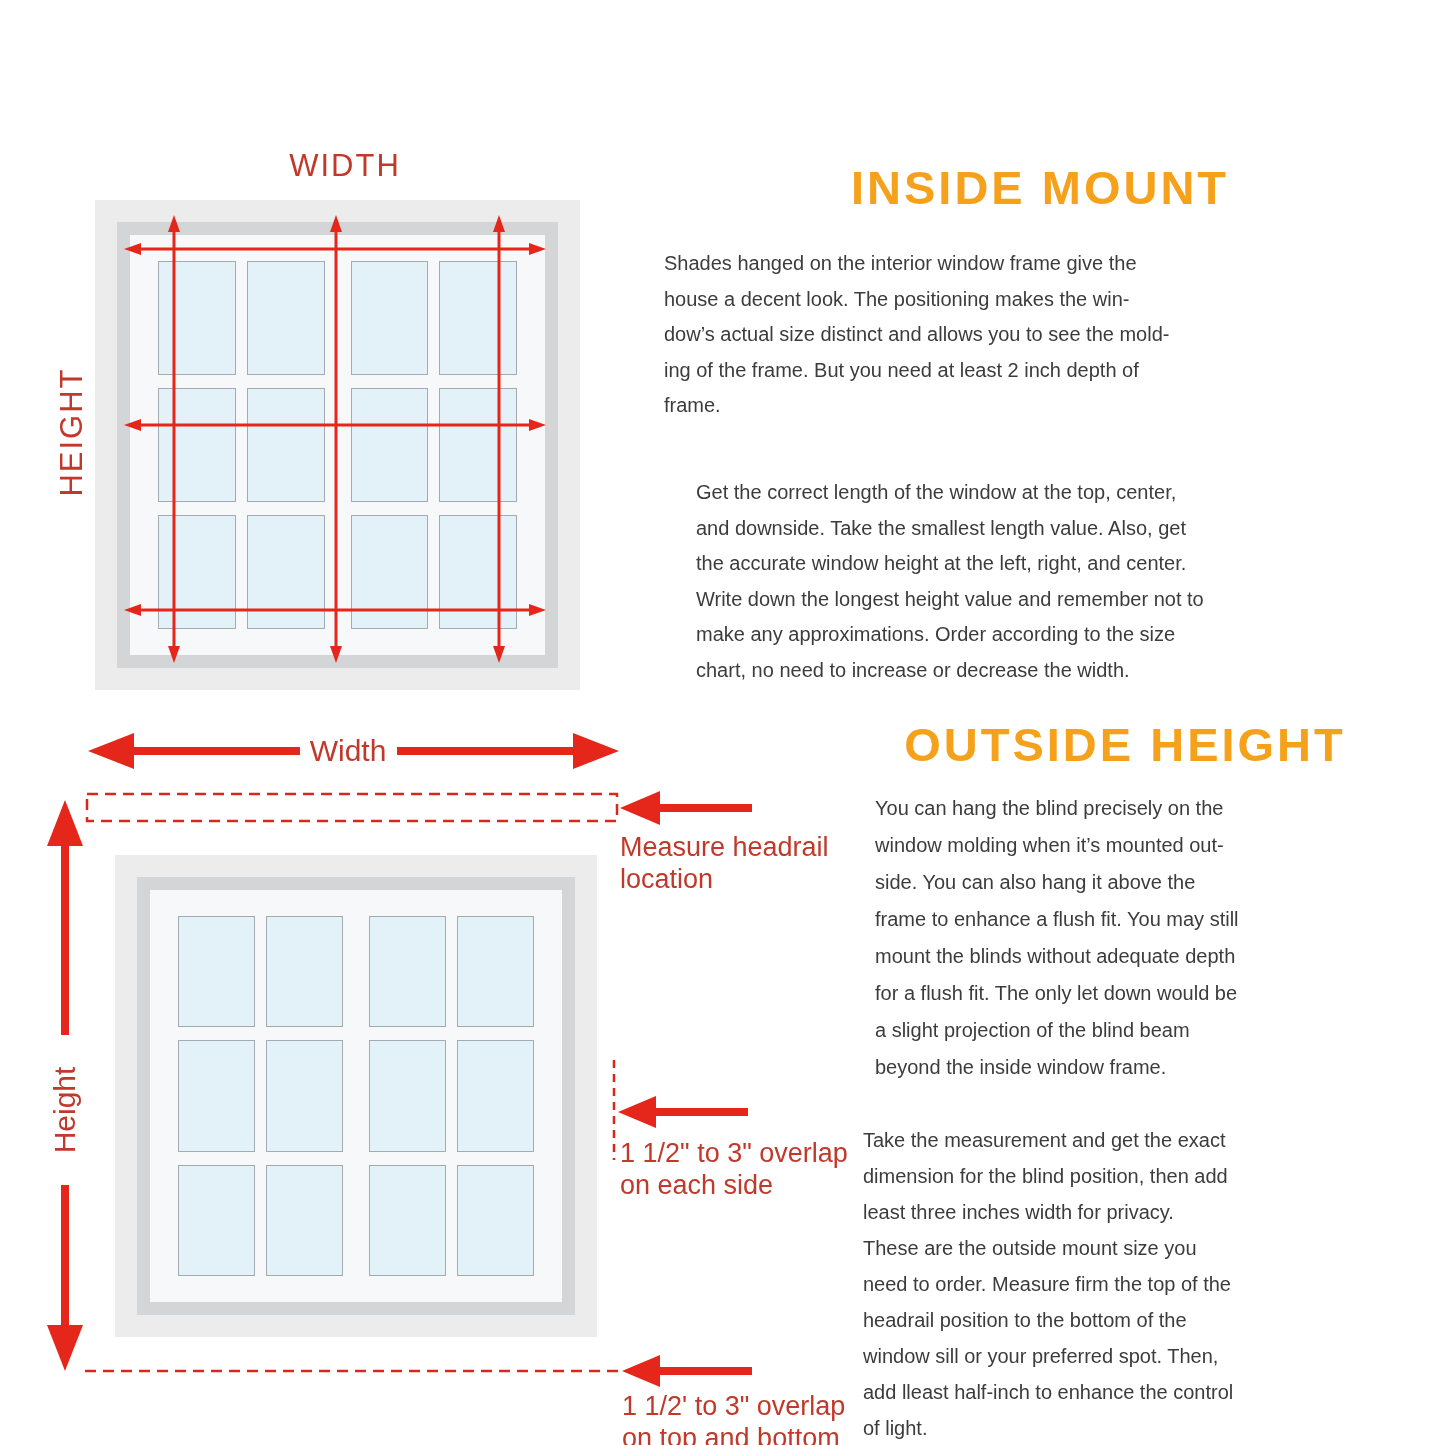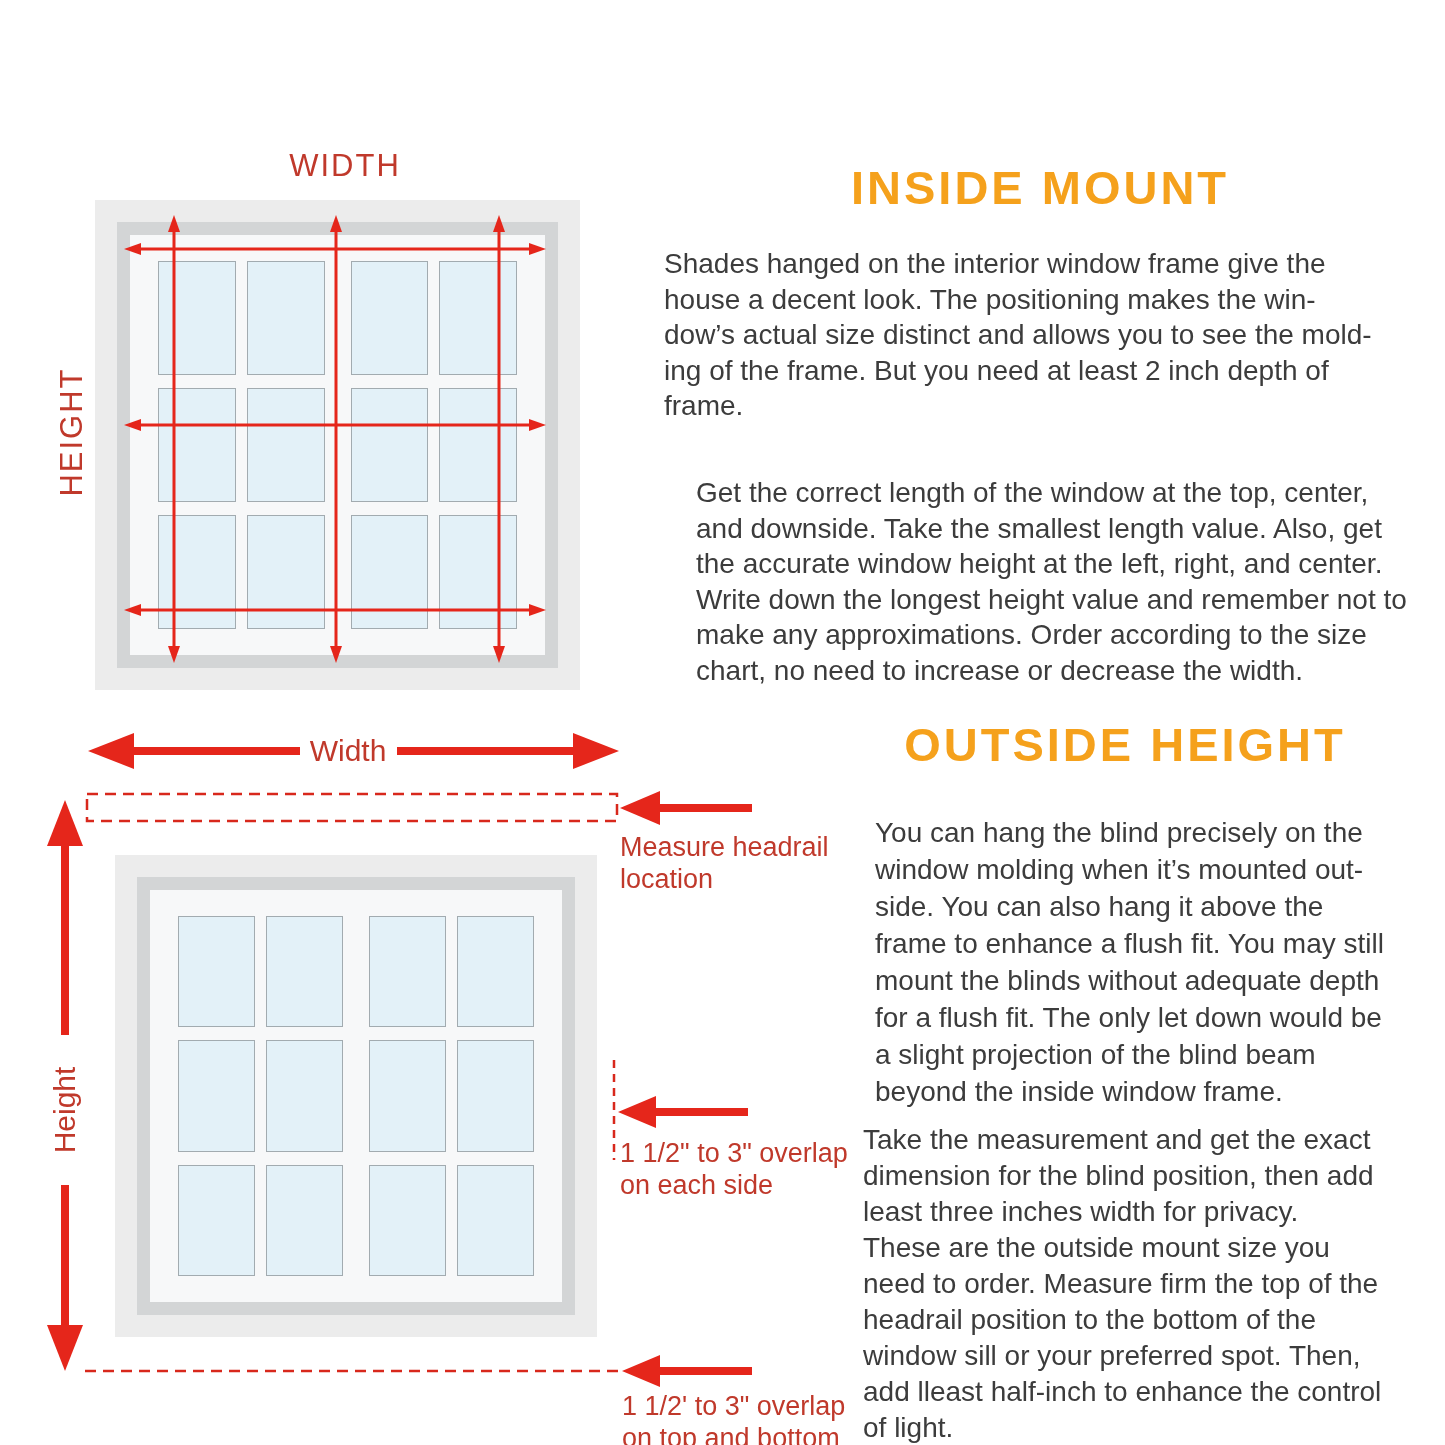--- a/index.html
+++ b/index.html
@@ -43,23 +43,23 @@
     position:absolute;color:#c0392b;font-size:31px;letter-spacing:2px;text-align:center;
     white-space:nowrap;
   }
   .rot{transform:rotate(-90deg);}
   
   .section-heading{
     position:absolute;color:#F5A11C;font-weight:700;font-size:47px;letter-spacing:3px;
     text-align:center;white-space:nowrap;
   }
   .body-para{
-    position:absolute;color:#3c3c3c;font-size:28px;line-height:35.5px;white-space:pre-line;
-  }
-  .body-para.wide-lines{line-height:37px;margin-top:24px;}
+    position:absolute;color:#3c3c3c;font-size:20px;line-height:35.5px;white-space:pre-line;
+  }
+  .body-para.wide-lines{line-height:37px;}
 </style>
 </head>
 <body>
 
 <div class="canvas">
 
 
   <div class="dim-label" style="left:265px;top:148px;width:160px;">WIDTH</div>
   <div class="dim-label rot" style="left:-13px;top:414px;width:170px;height:36px;line-height:36px;">HEIGHT</div>
 

